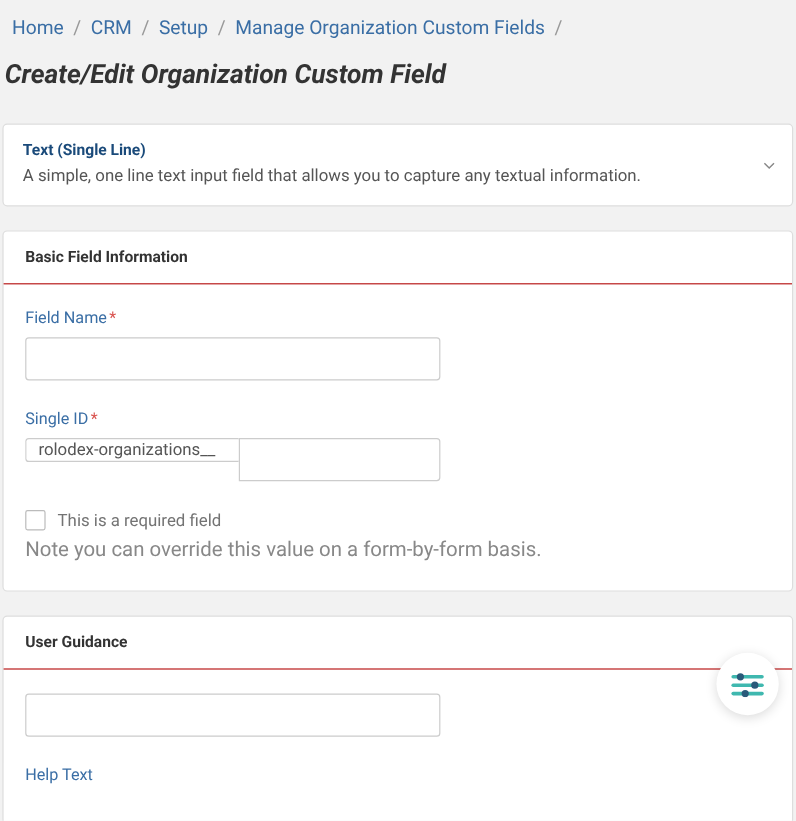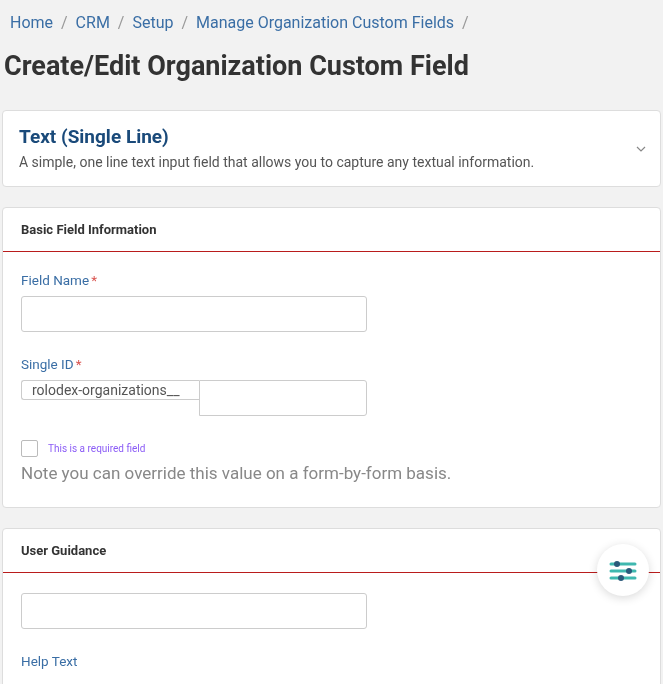--- a/index.html
+++ b/index.html
@@ -20,37 +20,38 @@
   }
   .breadcrumb a {
     color: #3a6ea5;
     text-decoration: none;
   }
   .breadcrumb .sep {
     color: #999;
     margin: 0 4px;
   }
   h1.page-title {
-    font-size: 27px;
+    font-size: 22px;
     font-weight: 700;
     color: #333;
     padding: 8px 4px 28px 4px;
+    font-style: italic;
   }
   .card {
     background: #fff;
     border: 1px solid #ddd;
     border-radius: 4px;
     margin: 0 2px 20px 2px;
   }
   .type-selector {
     position: relative;
     padding: 14px 16px 16px 16px;
   }
   .type-title {
-    font-size: 19px;
+    font-size: 13px;
     font-weight: 700;
     color: #1a4a7a;
     margin-bottom: 6px;
   }
   .type-desc {
     font-size: 14px;
     color: #555;
   }
   .type-caret {
     position: absolute;
@@ -122,22 +123,22 @@
   }
   .checkbox {
     width: 17px;
     height: 17px;
     border: 1px solid #bbb;
     border-radius: 2px;
     background: #fff;
     cursor: pointer;
   }
   .checkbox-label {
-    font-size: 10px;
-    color: #8b5cf6;
+    font-size: 14px;
+    color: #737373;
   }
   .help-note {
     font-size: 17px;
     color: #888;
   }
   .fab {
     position: absolute;
     right: 14px;
     bottom: 88px;
     width: 52px;

